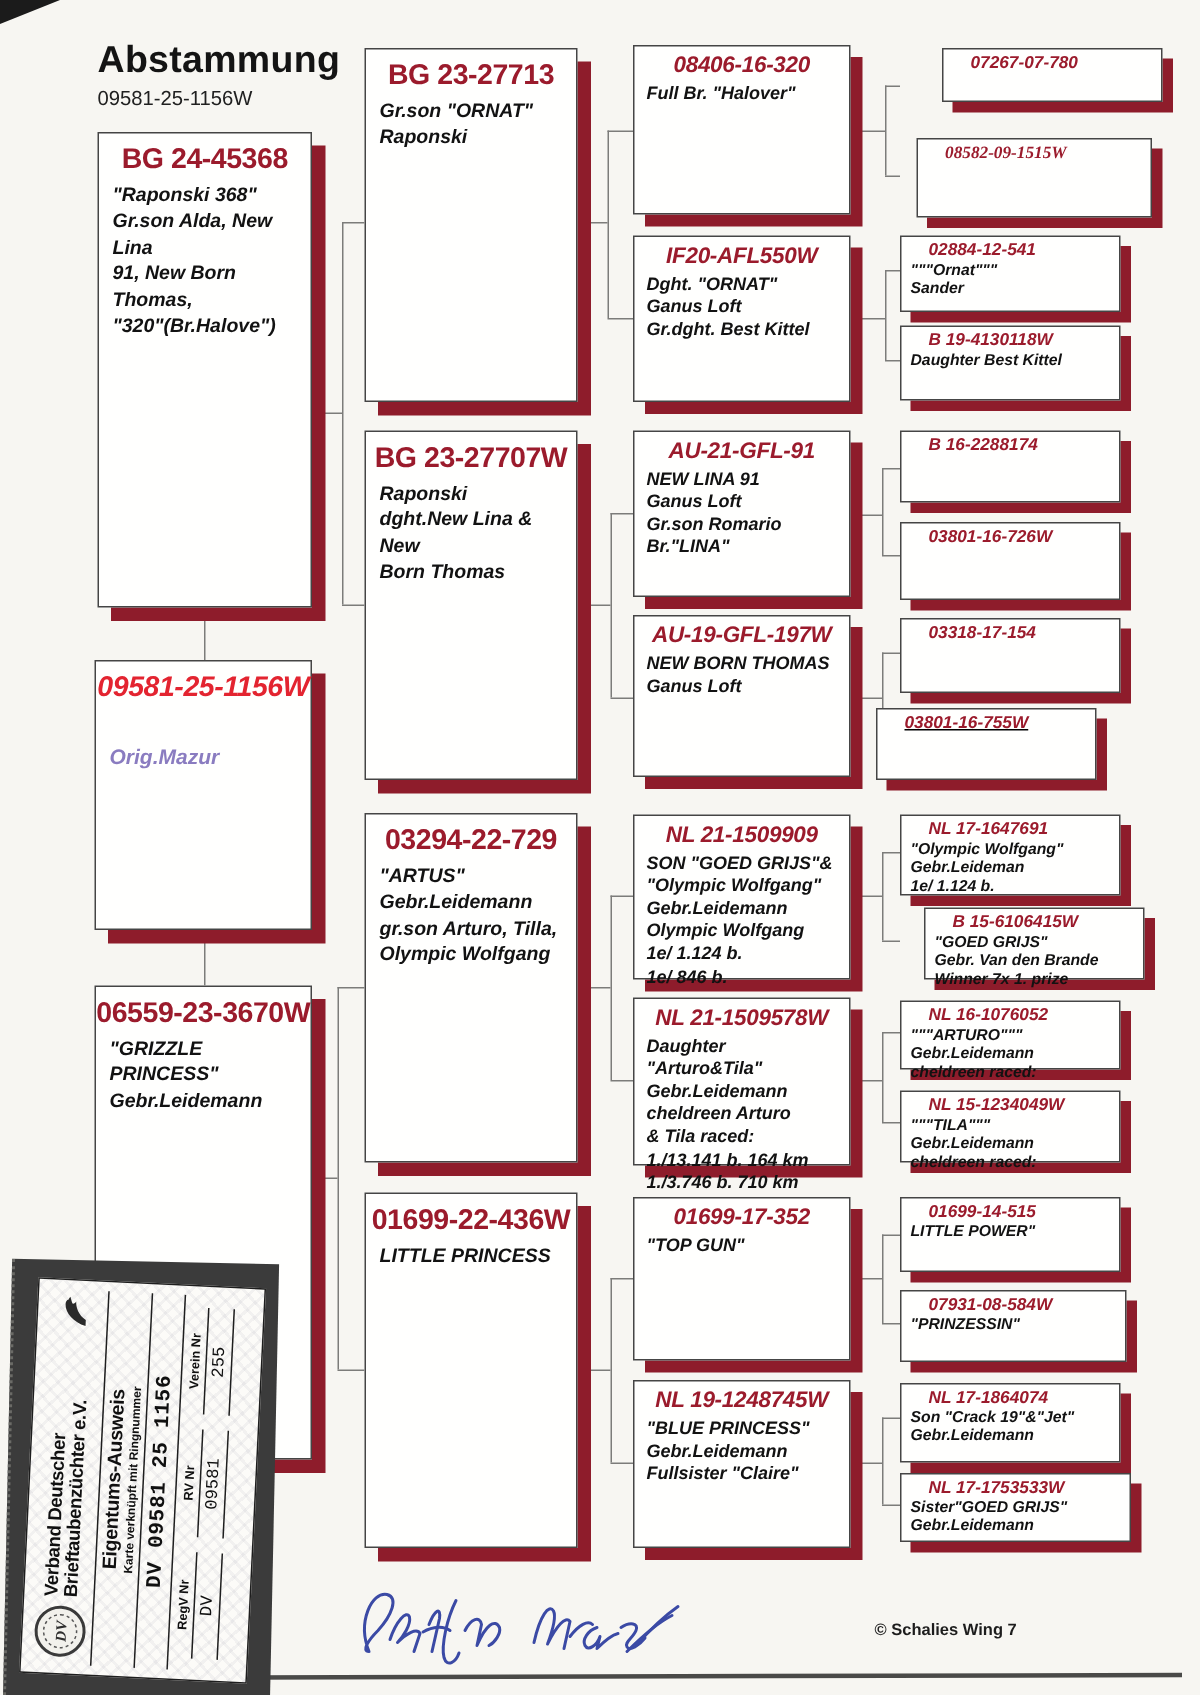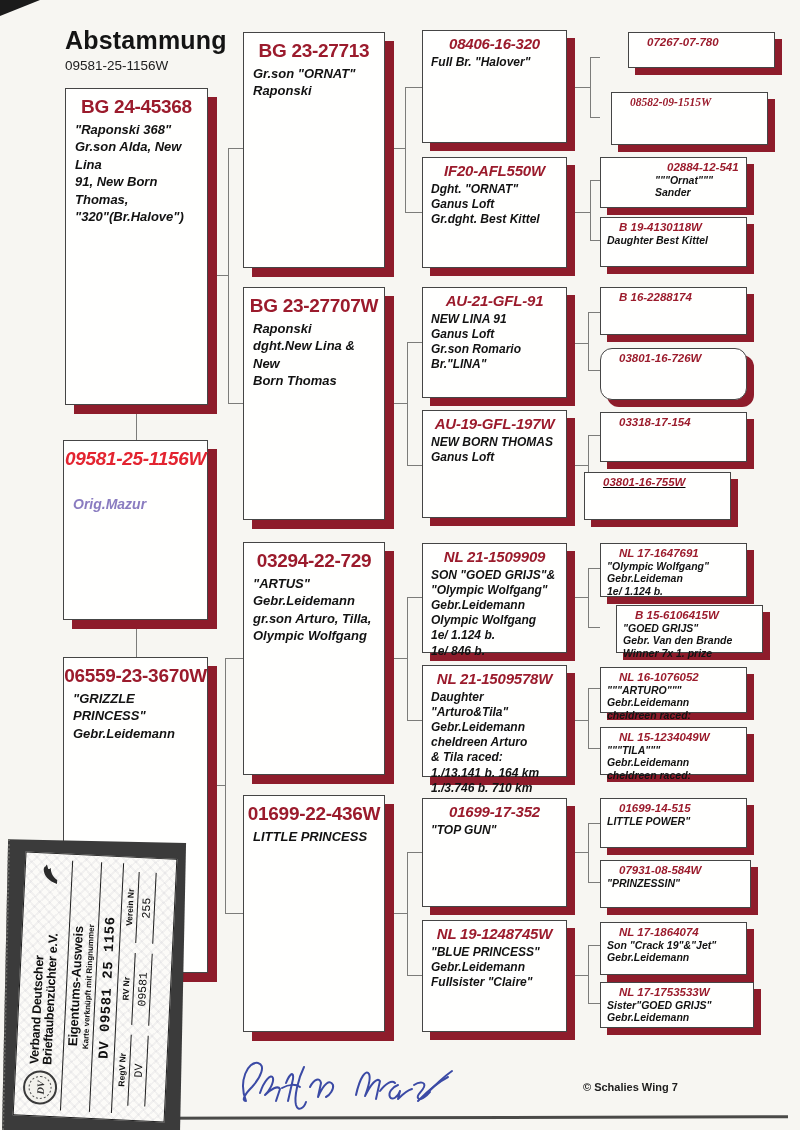--- a/index.html
+++ b/index.html
@@ -255,37 +255,37 @@
           <div>Gebr.Leidemann</div>
           <div>Fullsister "Claire"</div>
         </div>
       </div>
       <div class="pbox g4" style="left: 600px; top: 32px; width: 147px; height: 36px; margin-left: 28px;">
         <span class="hdr">07267-07-780</span>
       </div>
       <div class="pbox g4" style="left: 611px; top: 92px; width: 157px; height: 53px; font-family: Liberation Serif, serif;">
         <span class="hdr">08582-09-1515W</span>
       </div>
-      <div class="pbox g4" style="left: 600px; top: 157px; width: 147px; height: 51px; padding-left: 48px;">
+      <div class="pbox g4" style="left: 600px; top: 157px; width: 147px; height: 51px;">
         <span class="hdr">02884-12-541</span>
         <div class="pbody">
           <div>"""Ornat"""</div>
           <div>Sander</div>
         </div>
       </div>
       <div class="pbox g4" style="left: 600px; top: 217px; width: 147px; height: 50px;">
         <span class="hdr">B 19-4130118W</span>
         <div class="pbody">
           <div>Daughter Best Kittel</div>
         </div>
       </div>
       <div class="pbox g4" style="left: 600px; top: 287px; width: 147px; height: 48px;">
         <span class="hdr">B 16-2288174</span>
       </div>
-      <div class="pbox g4" style="left: 600px; top: 348px; width: 147px; height: 52px; border-radius: 12px;">
+      <div class="pbox g4" style="left: 600px; top: 348px; width: 147px; height: 52px;">
         <span class="hdr">03801-16-726W</span>
       </div>
       <div class="pbox g4" style="left: 600px; top: 412px; width: 147px; height: 50px;">
         <span class="hdr">03318-17-154</span>
       </div>
       <div class="pbox g4" style="left: 584px; top: 472px; width: 147px; height: 48px; text-decoration: underline;">
         <span class="hdr">03801-16-755W</span>
       </div>
       <div class="pbox g4" style="left: 600px; top: 543px; width: 147px; height: 54px;">
         <span class="hdr">NL 17-1647691</span>

